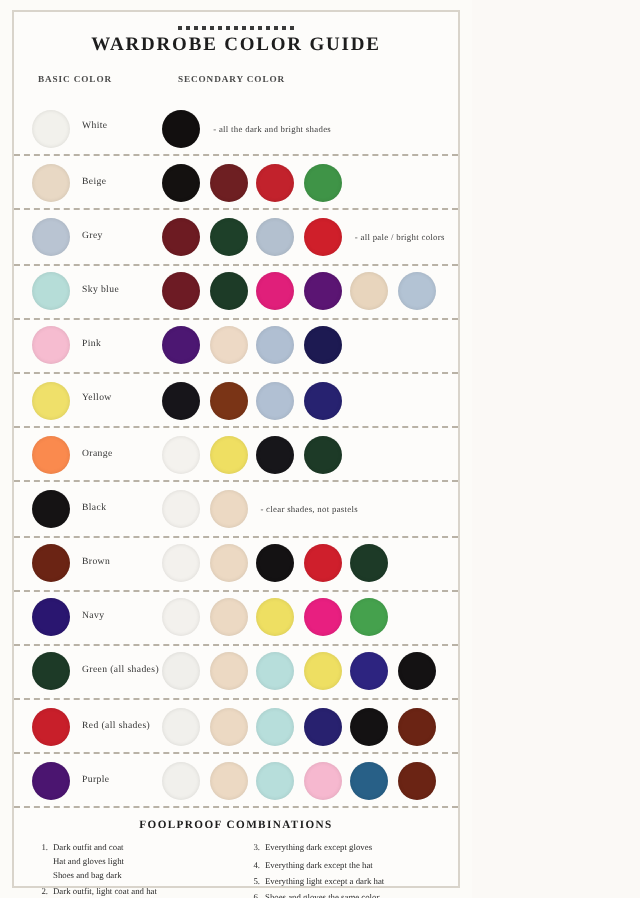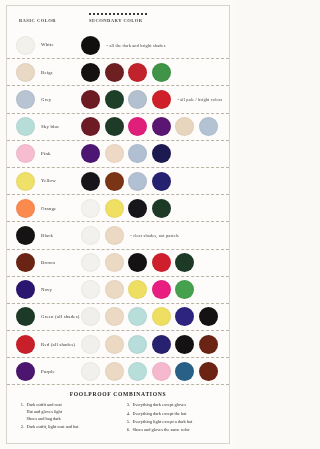--- a/index.html
+++ b/index.html
@@ -131,20 +131,21 @@
   .combo-lines{flex:1 1 auto;}
   .combo-line{white-space:nowrap;}
 </style>
 </head>
 <body>
 
 <div class="card">
   <div class="frame">
 
     <div class="title-rule"></div>
+    <div class="title">WARDROBE COLOR GUIDE</div>
 
     <div class="heads">
       <div class="head basic">BASIC COLOR</div>
       <div class="head secondary">SECONDARY COLOR</div>
     </div>
 
     <div class="rows" id="rows-container">
         <div class="row">
           <div class="basic-cell">
             <span class="dot basic-dot" style="background: rgb(242, 241, 236);"></span>

